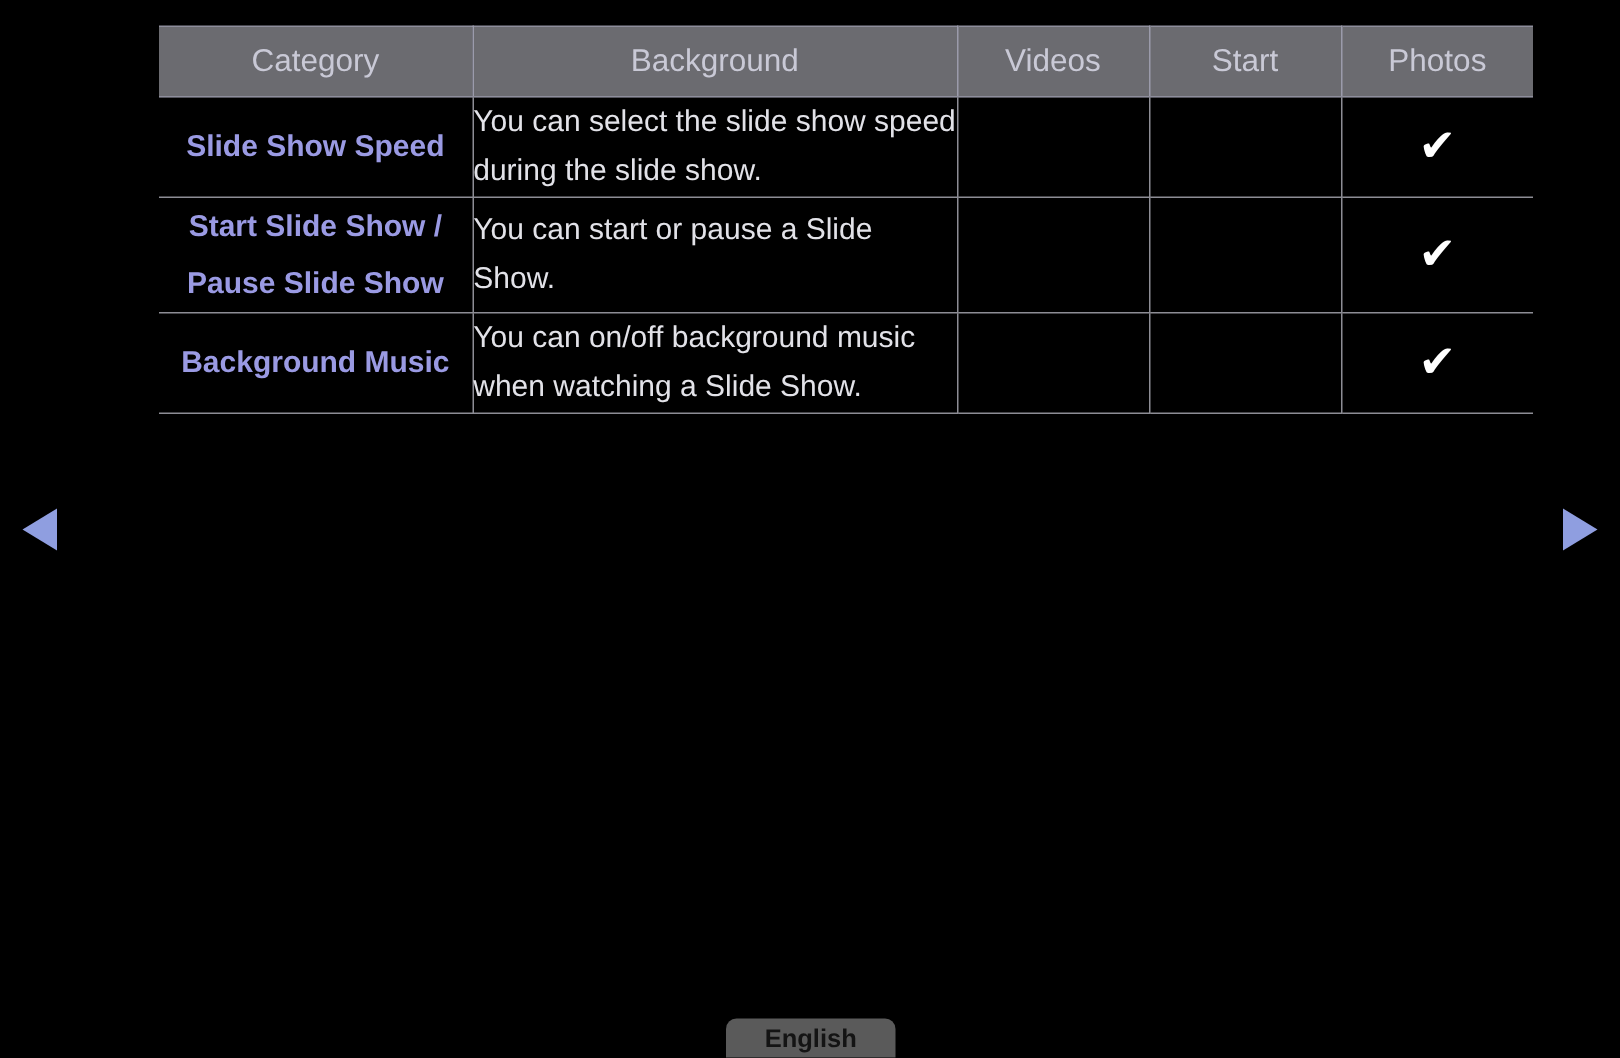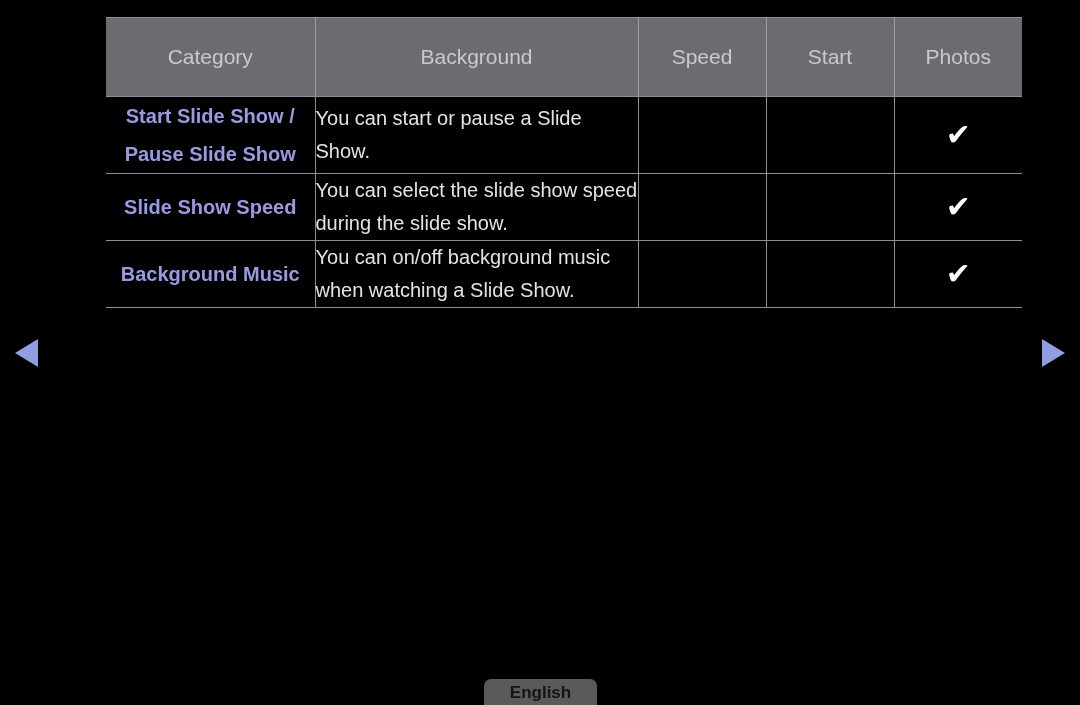--- a/index.html
+++ b/index.html
@@ -32,21 +32,21 @@
   #compat-table col.col-music     { width: 128px; }
   #compat-table col.col-photos    { width: 128px; }
 
   #compat-table thead th {
     background: #6b6b70;
     color: #c9c9d6;
     font-size: 21px;
     font-weight: 400;
     text-align: center;
     height: 46px;
-    padding: 16px;
+    padding: 0;
     border-right: 1px solid #9b9bab;
     border-bottom: 1px solid #8e8e9c;
     border-top: 1px solid #8e8e9c;
   }
   #compat-table thead th.last-col {
     border-right: none;
   }
 
   #compat-table tbody td {
     border-right: 1px solid #8d8d95;
@@ -133,75 +133,75 @@
     <col class="col-category">
     <col class="col-operation">
     <col class="col-videos">
     <col class="col-music">
     <col class="col-photos">
   </colgroup>
   <thead>
     <tr>
       <th>Category</th>
       <th>Background</th>
-      <th>Speed</th>
+      <th>Videos</th>
       <th>Start</th>
       <th class="last-col">Photos</th>
     </tr>
   </thead>
   <tbody>
+
+    <tr>
+      <td class="cell-category">
+        <span class="cat-line">Slide Show Speed</span>
+      </td>
+      <td class="cell-operation">You can select the slide show speed during the slide show.</td>
+      <td class="cell-mark">
+        <span class="checkmark"></span>
+      </td>
+      <td class="cell-mark">
+        <span class="checkmark"></span>
+      </td>
+      <td class="cell-mark last-col">
+        <span class="checkmark">✔</span>
+      </td>
+    </tr>
 
     <tr>
       <td class="cell-category">
         <span class="cat-line">Start Slide Show /</span>
         <span class="cat-line">Pause Slide Show</span>
       </td>
       <td class="cell-operation">You can start or pause a Slide Show.</td>
       <td class="cell-mark">
         <span class="checkmark"></span>
       </td>
       <td class="cell-mark">
         <span class="checkmark"></span>
       </td>
       <td class="cell-mark last-col">
         <span class="checkmark">✔</span>
       </td>
     </tr>
 
     <tr>
       <td class="cell-category">
-        <span class="cat-line">Slide Show Speed</span>
-      </td>
-      <td class="cell-operation">You can select the slide show speed during the slide show.</td>
+        <span class="cat-line">Background Music</span>
+      </td>
+      <td class="cell-operation">You can on/off background music when watching a Slide Show.</td>
       <td class="cell-mark">
         <span class="checkmark"></span>
       </td>
       <td class="cell-mark">
         <span class="checkmark"></span>
       </td>
       <td class="cell-mark last-col">
         <span class="checkmark">✔</span>
       </td>
     </tr>
 
-    <tr>
-      <td class="cell-category">
-        <span class="cat-line">Background Music</span>
-      </td>
-      <td class="cell-operation">You can on/off background music when watching a Slide Show.</td>
-      <td class="cell-mark">
-        <span class="checkmark"></span>
-      </td>
-      <td class="cell-mark">
-        <span class="checkmark"></span>
-      </td>
-      <td class="cell-mark last-col">
-        <span class="checkmark">✔</span>
-      </td>
-    </tr>
-
   </tbody>
 </table>
 
 <div id="nav-prev" class="nav-arrow"></div>
 <div id="nav-next" class="nav-arrow"></div>
 
 <button id="language-button">English</button>
 
 </body></html>

